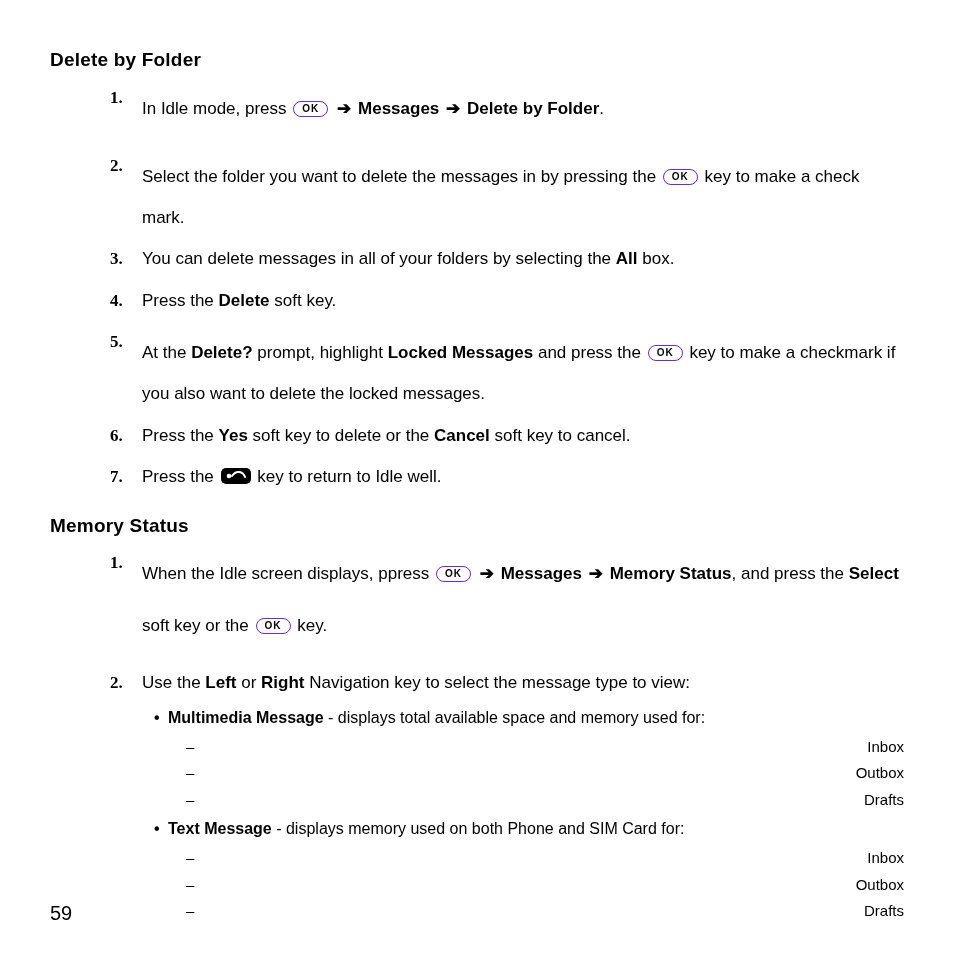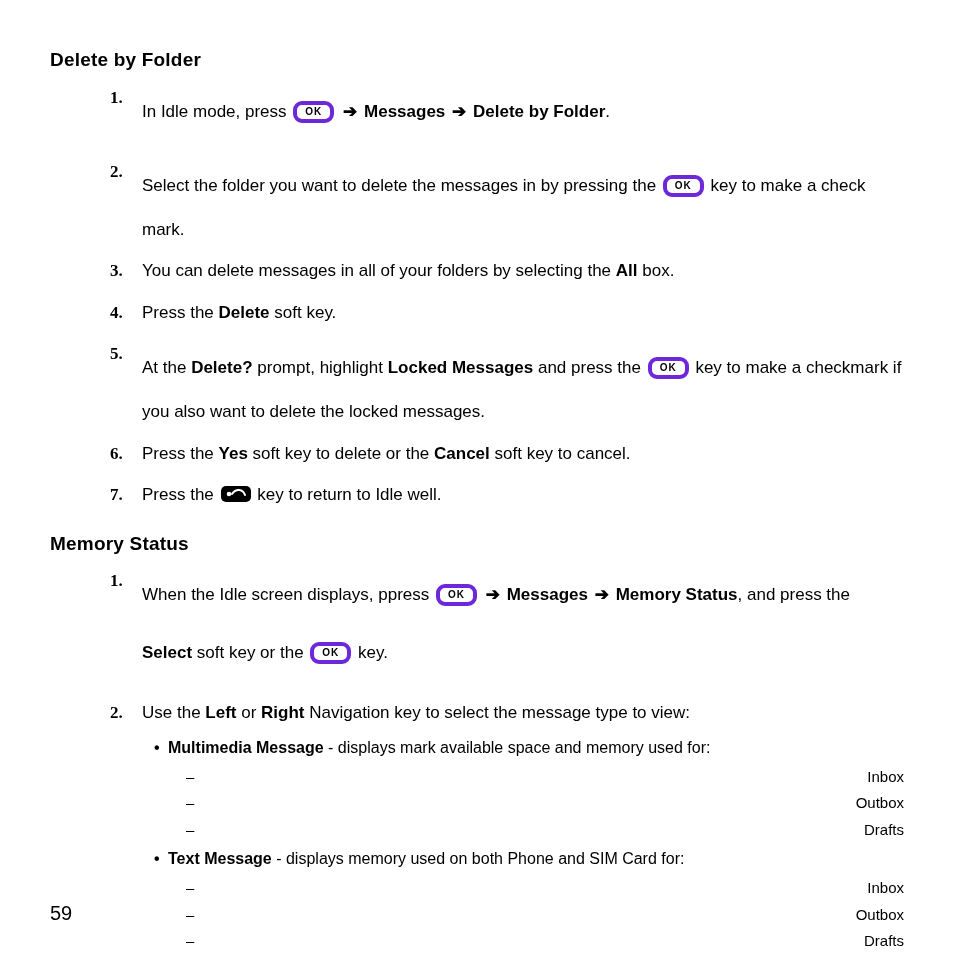--- a/index.html
+++ b/index.html
@@ -45,21 +45,21 @@
     font-size: 17px;
   }
   .bold { font-weight: bold; }
   .arrow {
     font-weight: bold;
     font-family: "Arial Unicode MS", Arial, sans-serif;
     padding: 0 2px;
   }
   .keycap {
     display: inline-block;
-    border: 4px solid #6d28d9;
+    border: 1px solid #6d28d9;
     border-radius: 9px;
     font-size: 10px;
     font-weight: bold;
     letter-spacing: 1px;
     padding: 0px 8px;
     line-height: 14px;
     position: relative;
     top: -2px;
     margin: 18px 2px;
   }
@@ -169,21 +169,21 @@
       <span class="num">1.</span>
       <span>When the Idle screen displays, ppress </span><span class="keycap">OK</span>
       <span class="arrow">➔</span><span class="bold"> Messages </span>
       <span class="arrow">➔</span><span class="bold"> Memory Status</span><span>, and press the </span><span class="bold">Select</span><span> soft key or the </span><span class="keycap">OK</span><span> key.</span>
     </li>
     <li>
       <span class="num">2.</span>
       <span>Use the </span><span class="bold">Left</span><span> or </span><span class="bold">Right</span><span> Navigation key to select the message type to view:</span>
       <ul class="sub1">
         <li>
-          <span class="bold cond">Multimedia Message</span><span class="cond"> - displays mark available space and memory used for:</span>
+          <span class="bold cond">Multimedia Message</span><span class="cond"> - displays total available space and memory used for:</span>
           <ul class="sub2">
             <li class="cond">Inbox</li>
             <li class="cond">Outbox</li>
             <li class="cond">Drafts</li>
           </ul>
         </li>
         <li>
           <span class="bold cond">Text Message</span><span class="cond"> - displays memory used on both Phone and SIM Card for:</span>
           <ul class="sub2">
             <li class="cond">Inbox</li>

